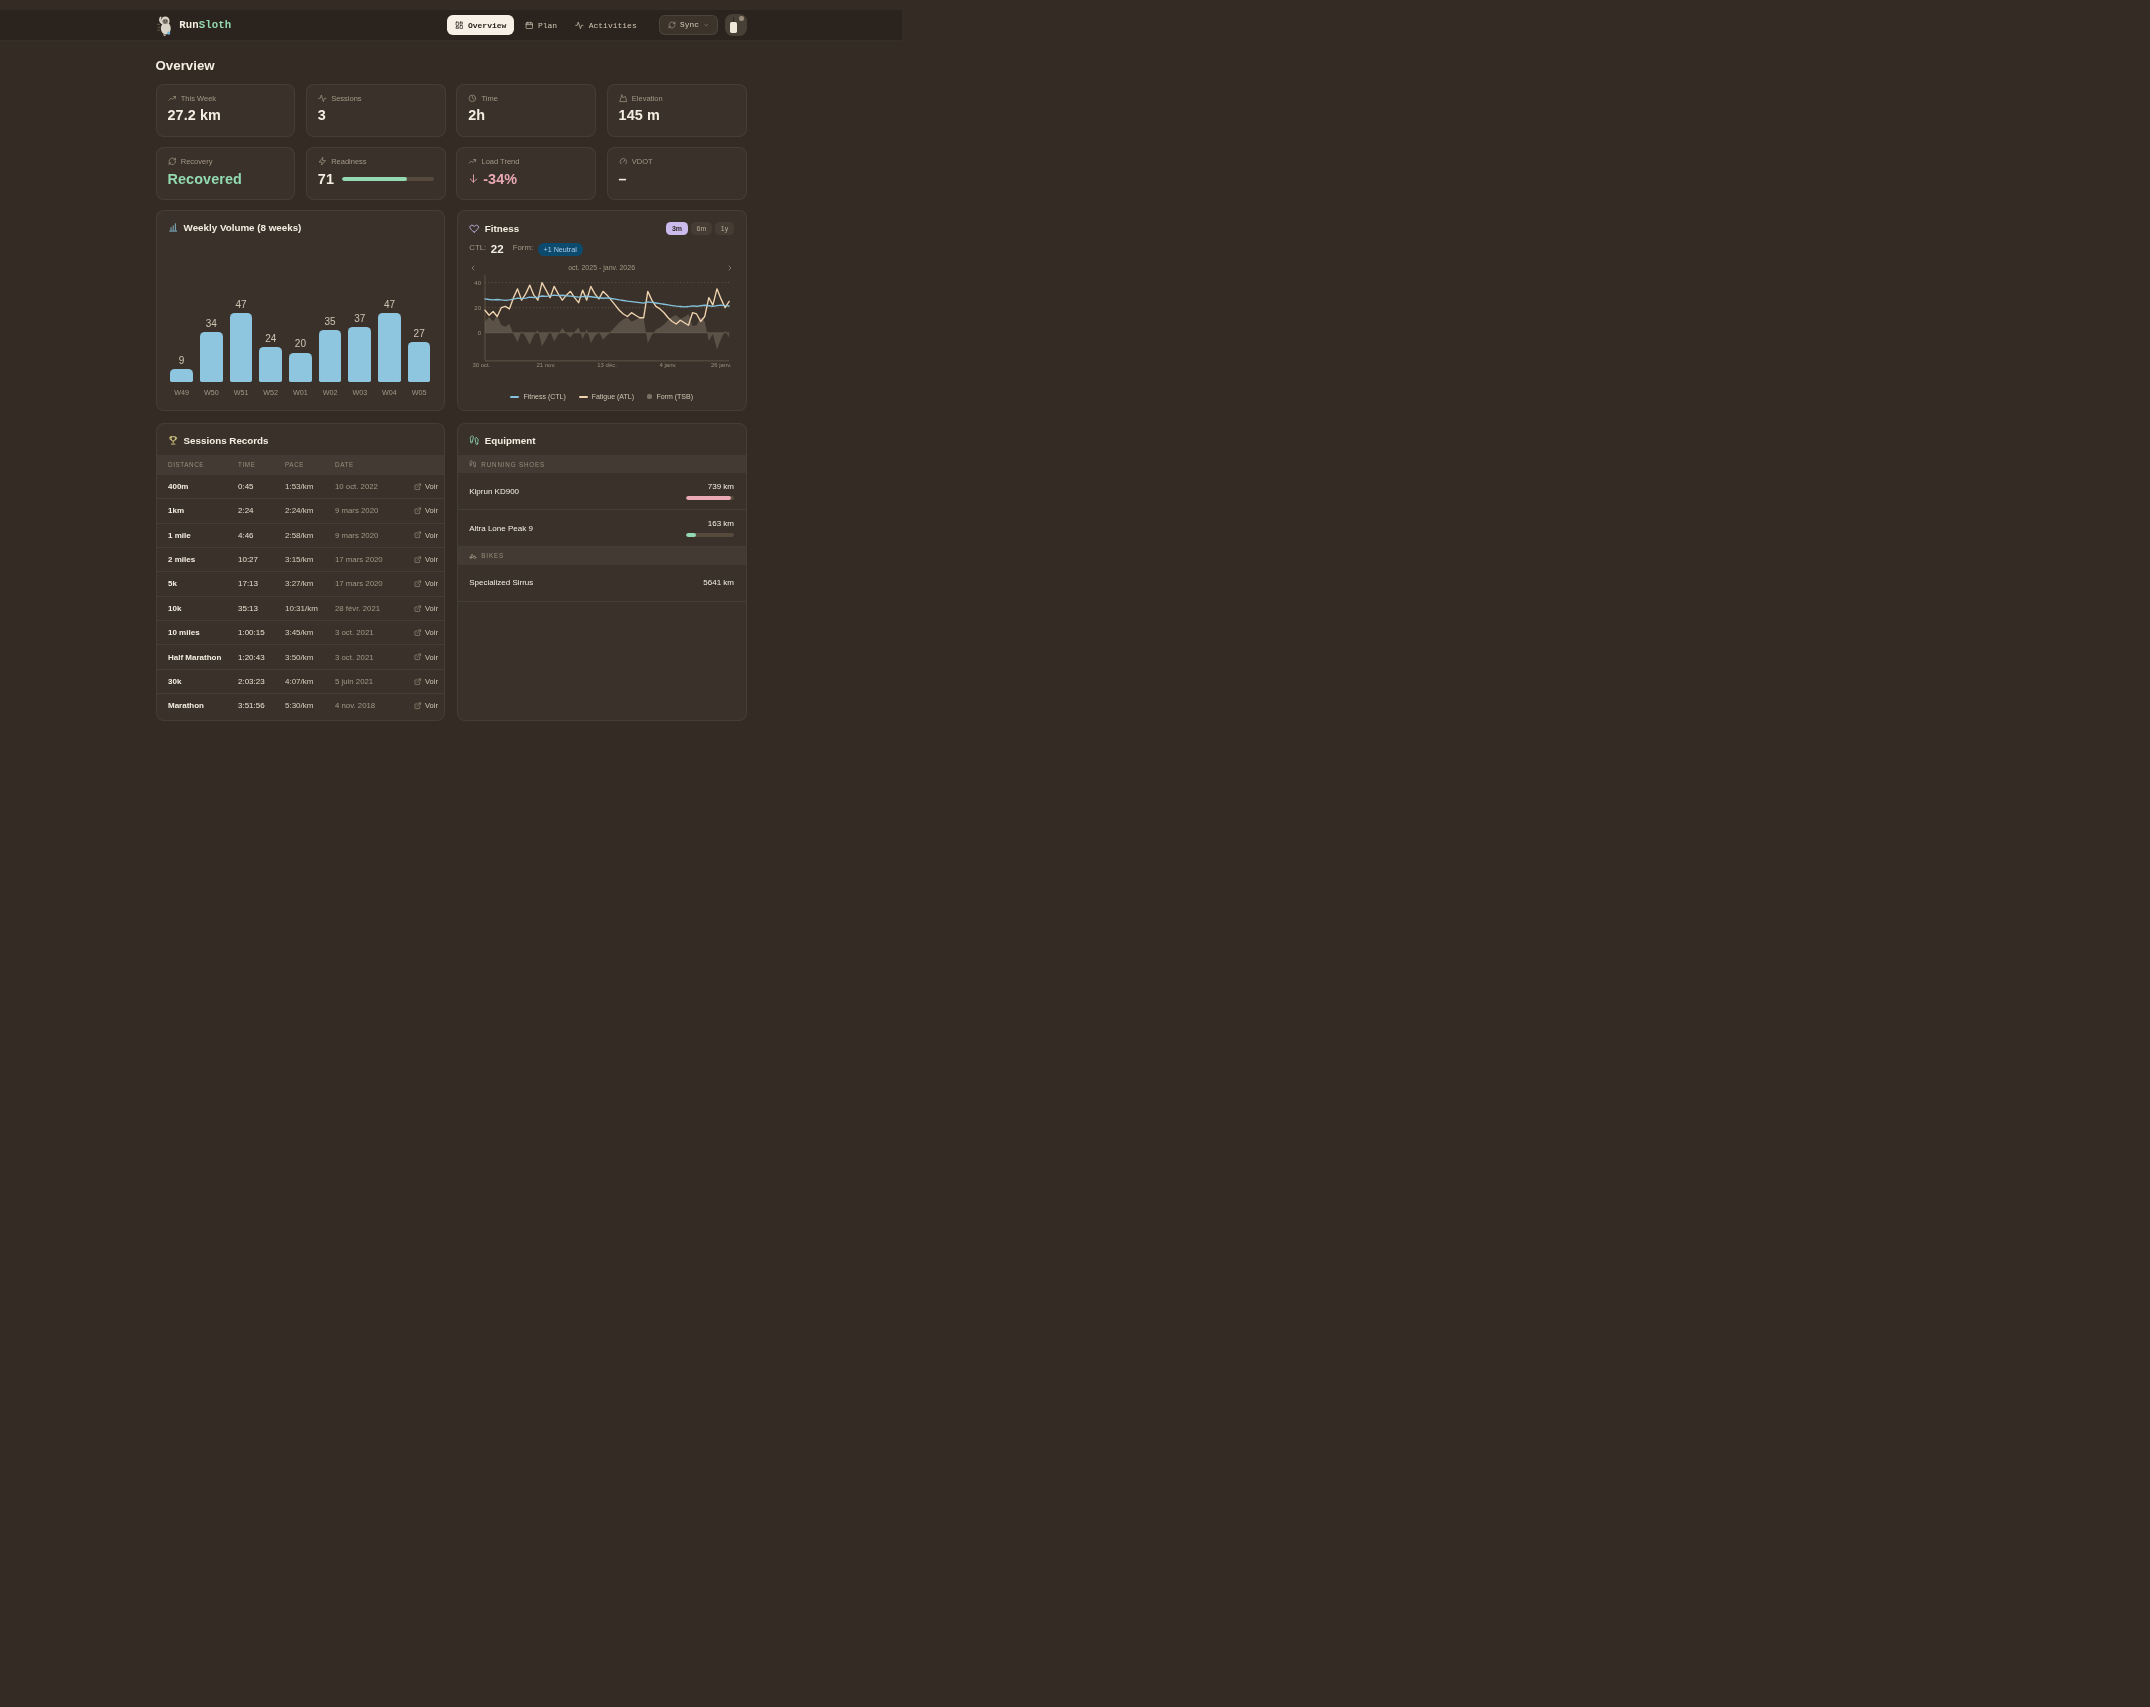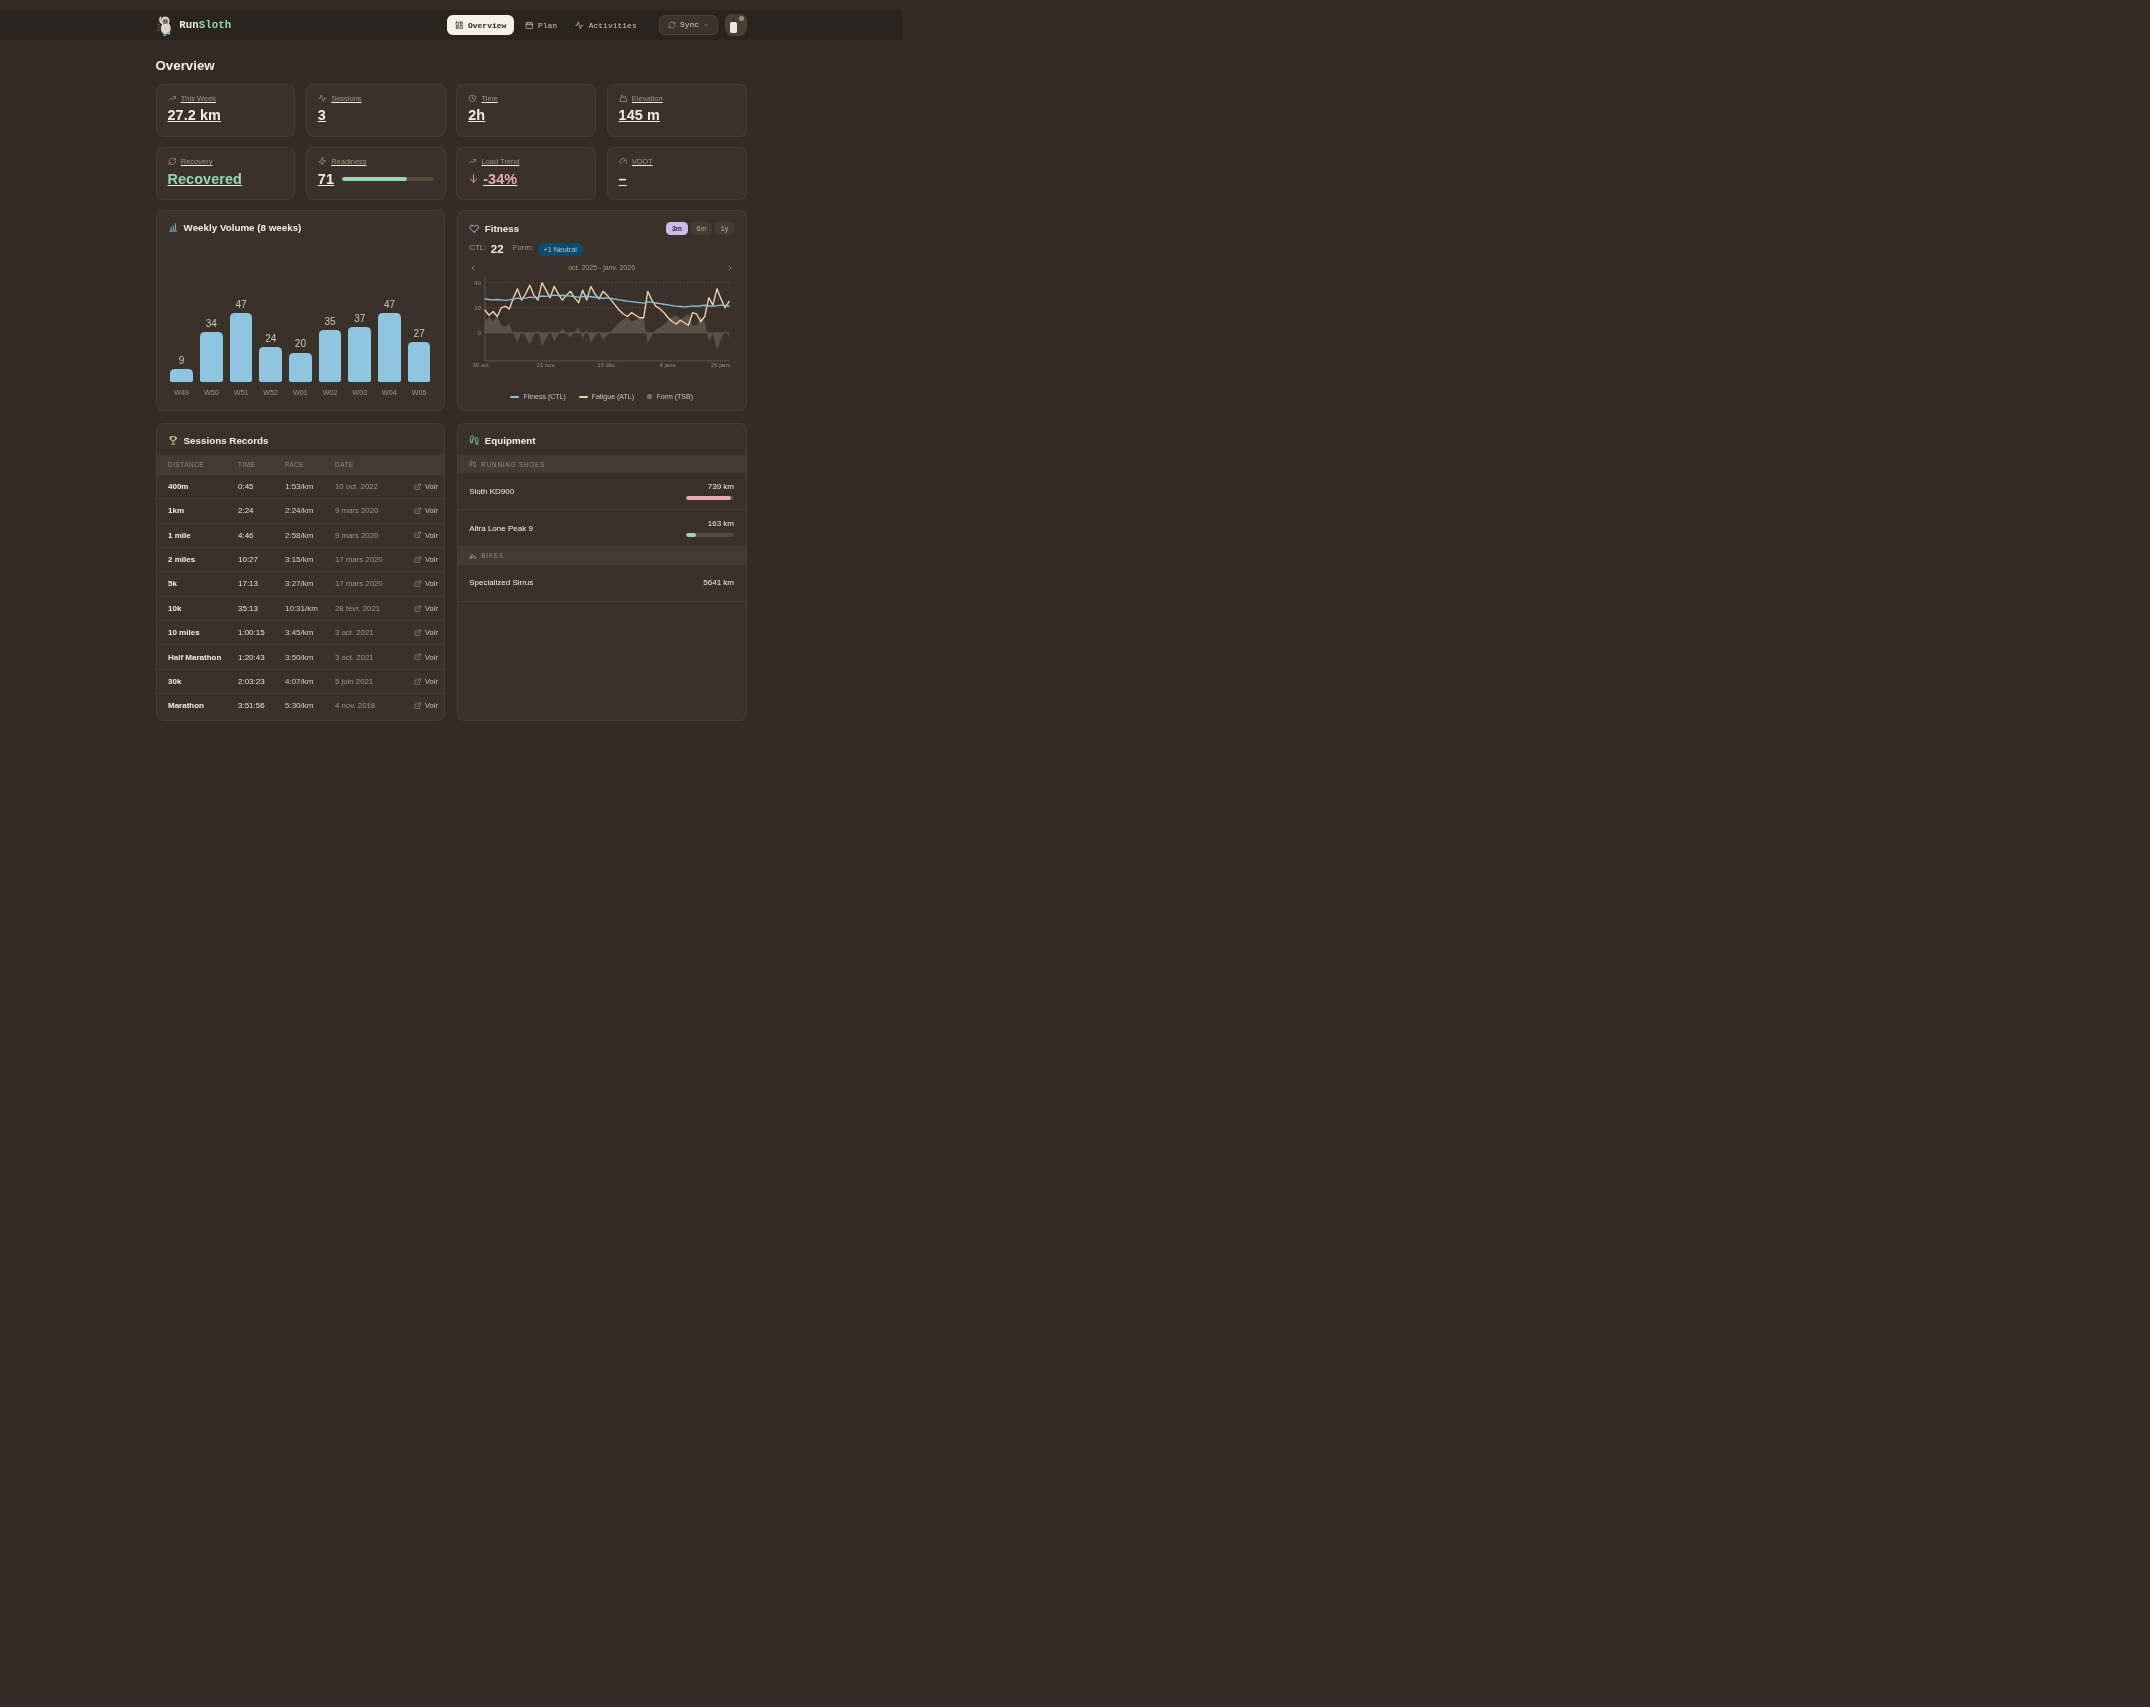--- a/index.html
+++ b/index.html
@@ -32,21 +32,21 @@
   .av-bottle{position:absolute; left:5.8px; bottom:3.5px; width:7px; height:10.4px; background:#efe8d8; border-radius:1.7px;}
   .av-cap{position:absolute; left:8px; bottom:13.3px; width:1.7px; height:5.8px; background:#2f2922;}
   .avatar-dot{position:absolute; top:2.3px; right:2.9px; width:4.6px; height:4.6px; border-radius:50%; background:#9a8d7b;}
 
   
   .container{width:591px; margin:0 auto; padding-bottom:17.3px;}
   h1{font-size:13.3px; font-weight:bold; margin:17.3px 0 10.4px;}
   .card{background:var(--card); border:0.6px solid var(--card-border); border-radius:8px;}
 
   
-  .stats-grid{display:grid; grid-template-columns:repeat(4,1fr); gap:10.4px; margin-bottom:10.4px;text-decoration:underline;}
+  .stats-grid{display:grid; grid-template-columns:repeat(4,1fr); gap:10.4px; margin-bottom:10.4px;}
   .stat-card{height:53px; padding:9.2px 11px;}
   .stat-head{display:flex; align-items:center; gap:4.6px;}
   .stat-head .ic{width:8.7px; height:8.7px;}
   .stat-label{font-size:7.5px; color:var(--muted);}
   .stat-value{display:flex; align-items:center; gap:4px; margin-top:4.6px; font-size:14.4px; font-weight:bold; letter-spacing:0.1px;}
   .stat-value .ic{width:11px; height:11px;}
   .progress{flex:1; height:4px; border-radius:2.3px; background:var(--track); overflow:hidden; margin-left:3.5px;}
   .progress .fill{height:100%; border-radius:2.3px;}
 
   
@@ -636,21 +636,21 @@
           <div class="equip-band">
             <span class="ic">
               <svg viewBox="0 0 24 24" fill="none" stroke="currentColor" stroke-width="2" stroke-linecap="round" stroke-linejoin="round">
                 <path d="M4 16v-2.4C4 11.5 3 10.5 3 8c0-2.7 1.5-6 4.5-6C9.4 2 10 3.8 10 5.5c0 3.1-2 5.7-2 8.7V16a2 2 0 1 1-4 0Z"></path>
                 <path d="M20 20v-2.4c0-2.1 1-3.1 1-5.6 0-2.7-1.5-6-4.5-6C14.6 6 14 7.8 14 9.5c0 3.1 2 5.7 2 8.7V20a2 2 0 1 0 4 0Z"></path>
               </svg>
             </span>
             <span>RUNNING SHOES</span>
           </div>
           <div class="equip-item">
-            <span class="equip-name">Sloth KD900</span>
+            <span class="equip-name">Kiprun KD900</span>
             <div class="equip-right">
               <span class="equip-km">739 km</span>
               <div class="equip-track">
                 <div class="equip-fill" style="width: 93%; background: rgb(235, 169, 182);"></div>
               </div>
             </div>
           </div>
           <div class="equip-item">
             <span class="equip-name">Altra Lone Peak 9</span>
             <div class="equip-right">

